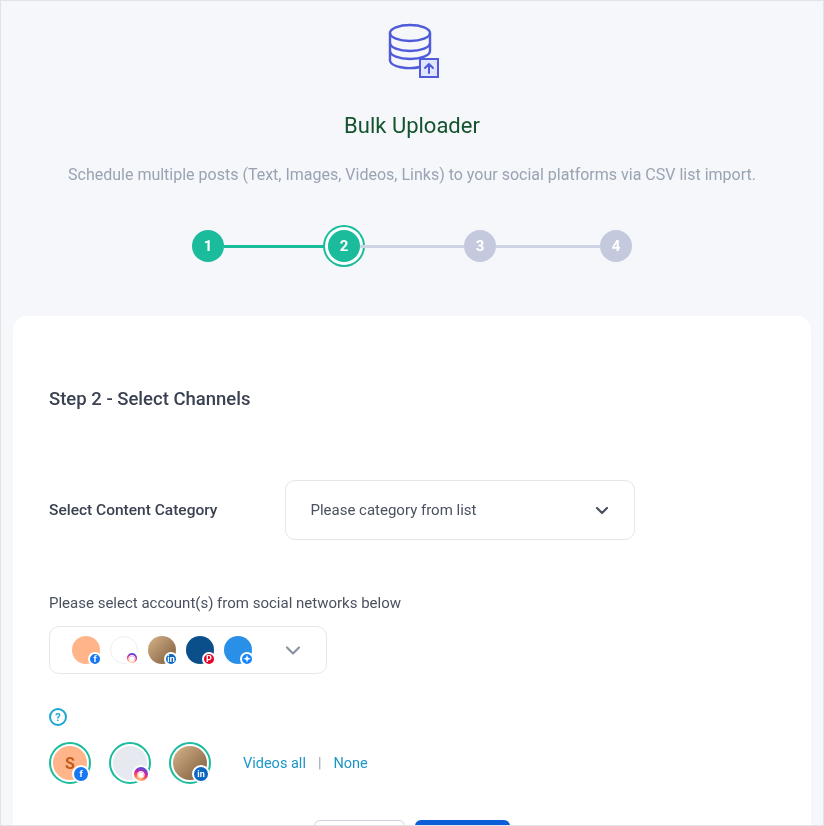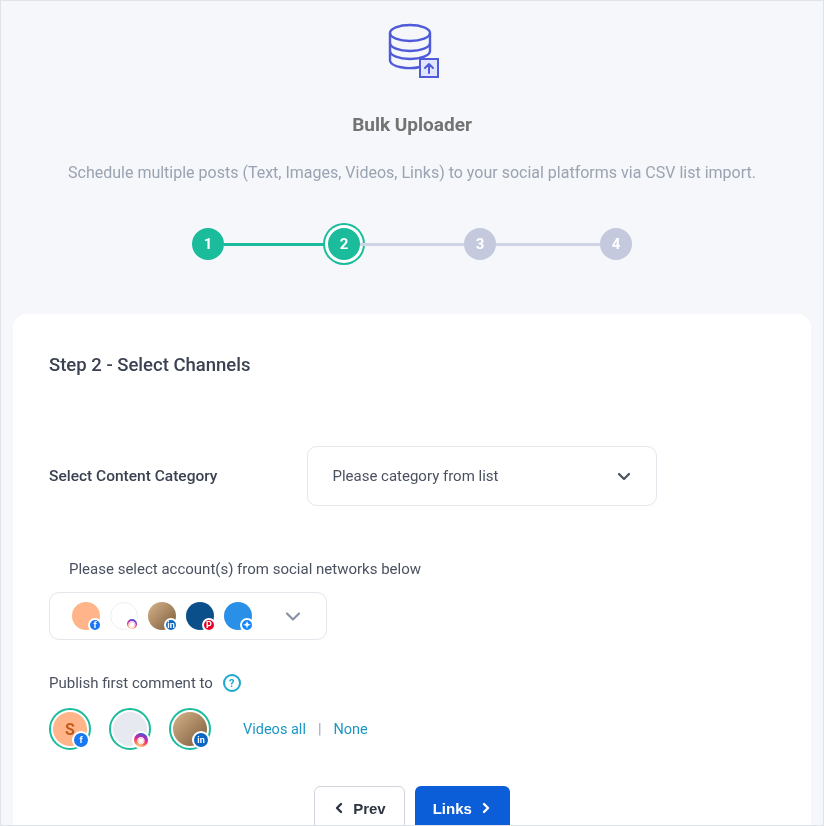--- a/index.html
+++ b/index.html
@@ -8,23 +8,23 @@
     font-family: -apple-system, BlinkMacSystemFont, "Segoe UI", Roboto, Arial, sans-serif;
     background: #f5f7fa;
     border: 1px solid #e0e4e9;
     color: #343a40;
   }
   .page { padding: 18px 12px 18px 12px; }
   .header-icon-wrap { display: flex; justify-content: center; margin-top: 4px; }
   .header-icon { width: 64px; height: 58px; }
   .title {
     text-align: center;
-    font-size: 19px;
-    font-weight: 700;
-    color: #737373;
+    font-size: 22px;
+    font-weight: 400;
+    color: #14532d;
     margin-top: 32px;
   }
   .subtitle {
     text-align: center;
     font-size: 16px;
     color: #9aa3b2;
     margin-top: 26px;
     line-height: 1.4;
   }
   .stepper {
@@ -53,26 +53,27 @@
   .card {
     background: #fff;
     border-radius: 14px;
     margin-top: 54px;
     padding: 40px 36px 28px 36px;
   }
   .step-heading {
     font-size: 18.5px;
     font-weight: 500;
     color: #3a4150;
+    margin-top: 32px;
   }
   .row-category {
     display: flex;
     align-items: center;
     margin-top: 70px;
-    gap: 90px;
+    gap: 68px;
   }
   .label-text {
     font-size: 15.5px;
     color: #3a4150;
     font-weight: 500;
   }
   .select-box {
     width: 350px;
     height: 60px;
     border: 1px solid #e3e6eb;
@@ -85,21 +86,21 @@
     cursor: pointer;
   }
   .select-placeholder { color: #4a5160; font-size: 15px; }
   .chev { width: 16px; height: 16px; }
   .chev path { stroke: #4a5160; stroke-width: 2.2; fill: none; stroke-linecap: round; stroke-linejoin: round; }
 
   .accounts-label {
     font-size: 15px;
     color: #4a5160;
     margin-top: 54px;
-    margin-left: 20px;
+    margin-left: 0;
   }
   .accounts-picker {
     margin-top: 14px;
     width: 278px;
     height: 48px;
     border: 1px solid #e3e6eb;
     border-radius: 10px;
     display: flex;
     align-items: center;
     padding-left: 22px;
@@ -276,21 +277,20 @@
               <span class="txt-white">✦</span>
             </div>
         </div>
       </div>
       <svg class="big-chev" viewBox="0 0 18 18">
           <path d="M3 6.5 l6 6 l6 -6"></path>
         </svg>
     </div>
 
     <div class="firstcomment-row">
-      <span class="firstcomment-label">Publish first comment to</span>
       <span class="help-icon">?</span>
     </div>
 
     <div class="comment-accounts-row">
       <div class="acct-circle">
         <div class="acct-inner bg-peach">
             <span class="txt-orange">S</span>
           </div>
         <div class="acct-badge bg-fb">
             <span class="txt-white">f</span>

